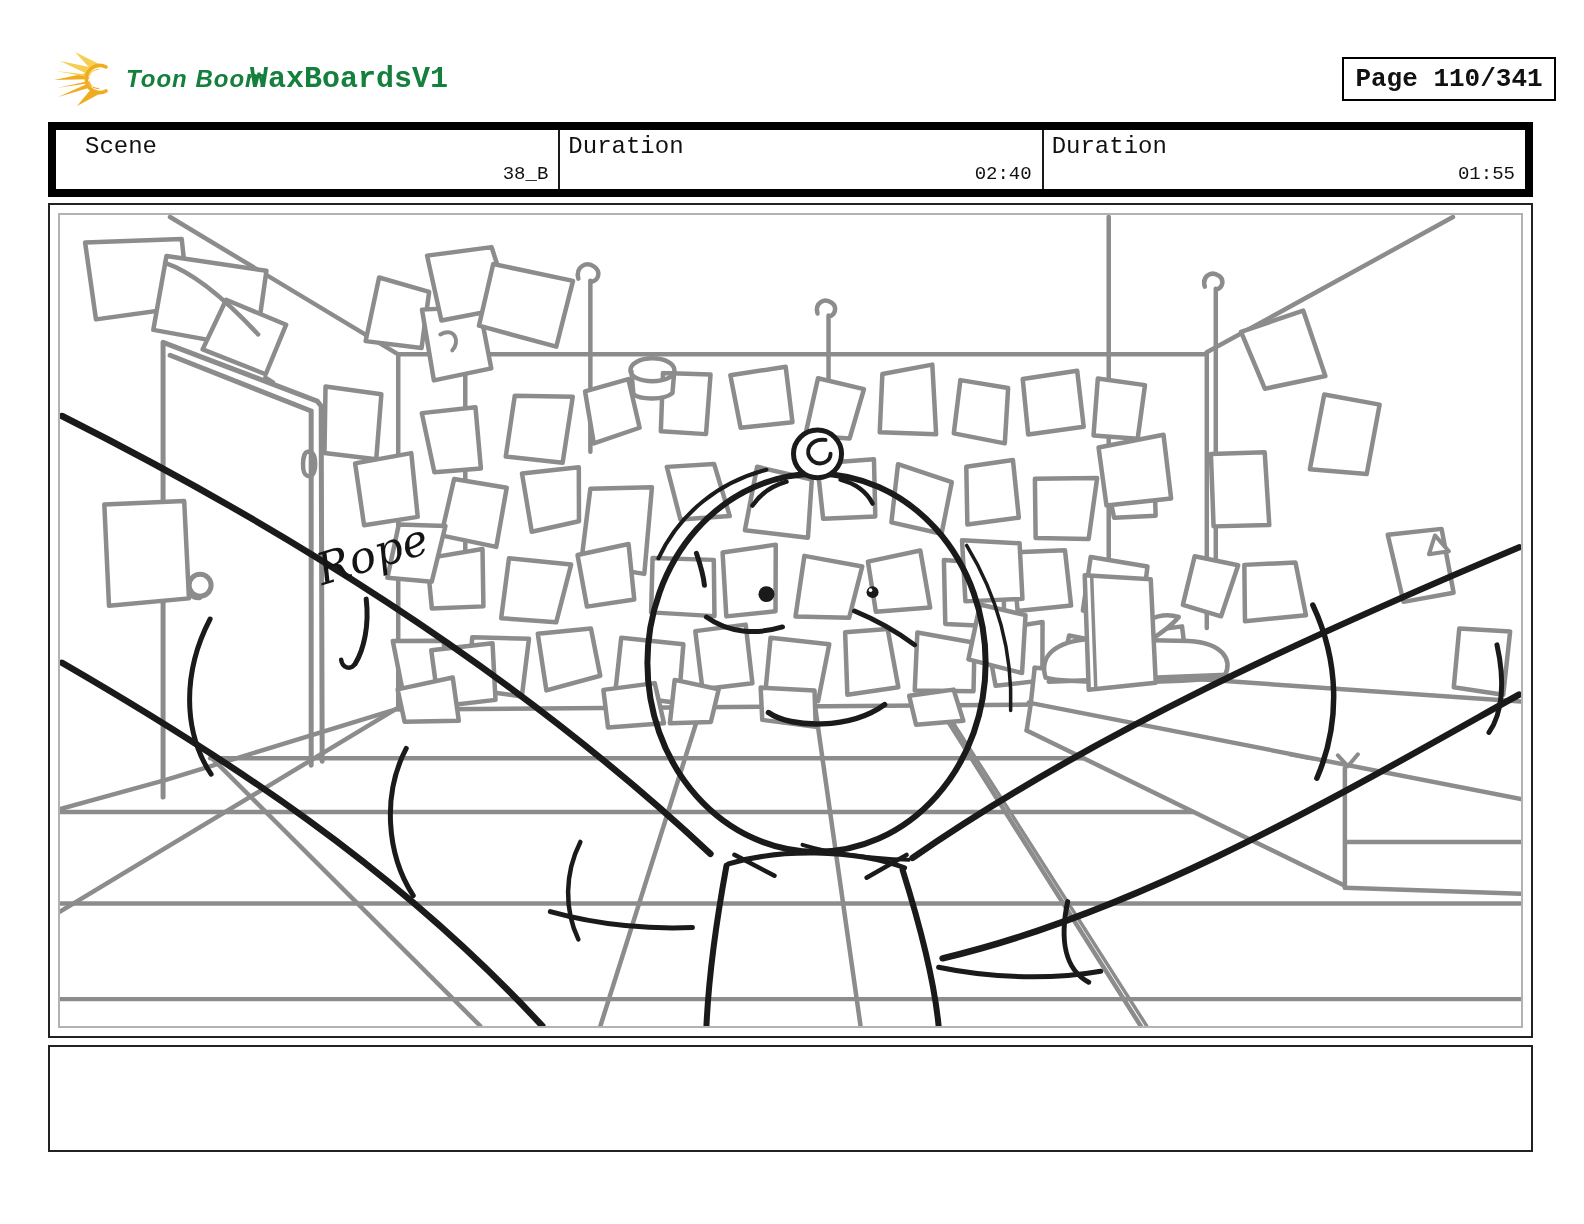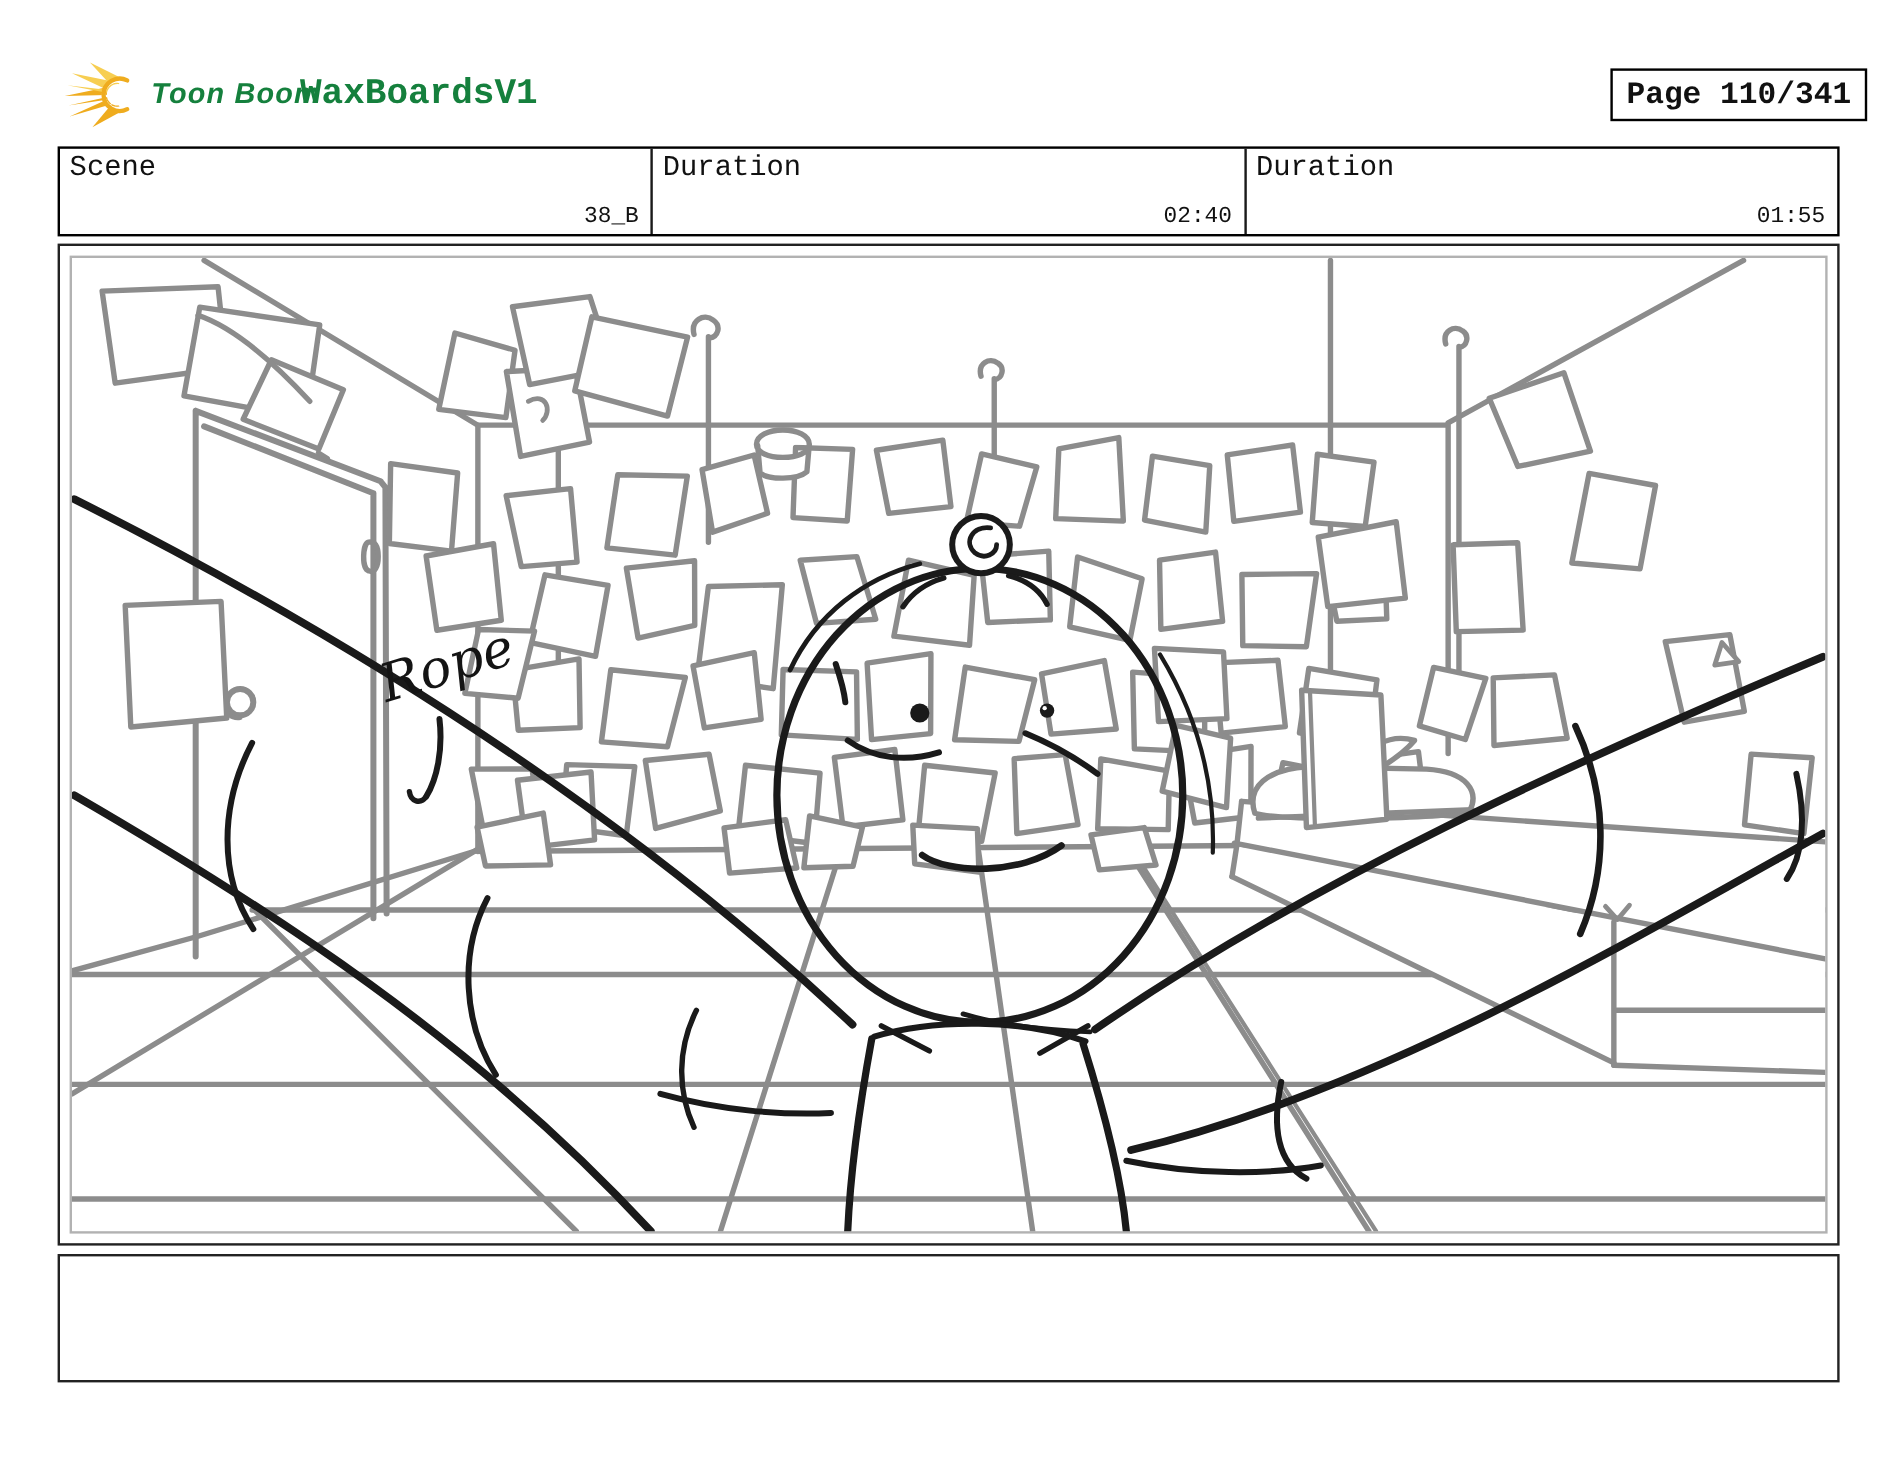--- a/index.html
+++ b/index.html
@@ -8,21 +8,21 @@
   
   .logo-wrap{position:absolute;left:54px;top:50px;display:flex;align-items:center;gap:10px;}
   .brand-text{font-family:"Liberation Sans","DejaVu Sans",sans-serif;font-style:italic;font-weight:bold;
               font-size:24px;color:#15803d;letter-spacing:1px;}
   .doc-title{position:absolute;left:250px;top:62px;font-weight:bold;font-size:30px;color:#15803d;}
   .page-box{position:absolute;top:57px;left:1342px;width:214px;height:44px;border:2px solid #000;
             box-sizing:border-box;display:flex;align-items:center;justify-content:center;
             font-weight:bold;font-size:26px;}
   
   .info-bar{position:absolute;left:48px;top:122px;width:1485px;height:75px;box-sizing:border-box;
-            border:2px solid #000000;display:flex;}
+            border:8px solid #000000;display:flex;padding-left:21px;}
   .info-cell{position:relative;flex:1 1 0;border-right:2px solid #1a1a1a;box-sizing:border-box;}
   .info-cell:last-child{border-right:none;}
   .info-label{position:absolute;left:8px;top:3px;font-size:24px;}
   .info-value{position:absolute;right:10px;bottom:4px;font-size:19px;}
   
   .board-panel{position:absolute;left:48px;top:203px;width:1485px;height:835px;box-sizing:border-box;
                border:2px solid #222;background:#fff;}
   .board-inner{position:absolute;left:8px;top:8px;right:8px;bottom:8px;border:2px solid #b2b2b2;}
   .board-inner svg{display:block;width:100%;height:100%;}
   

